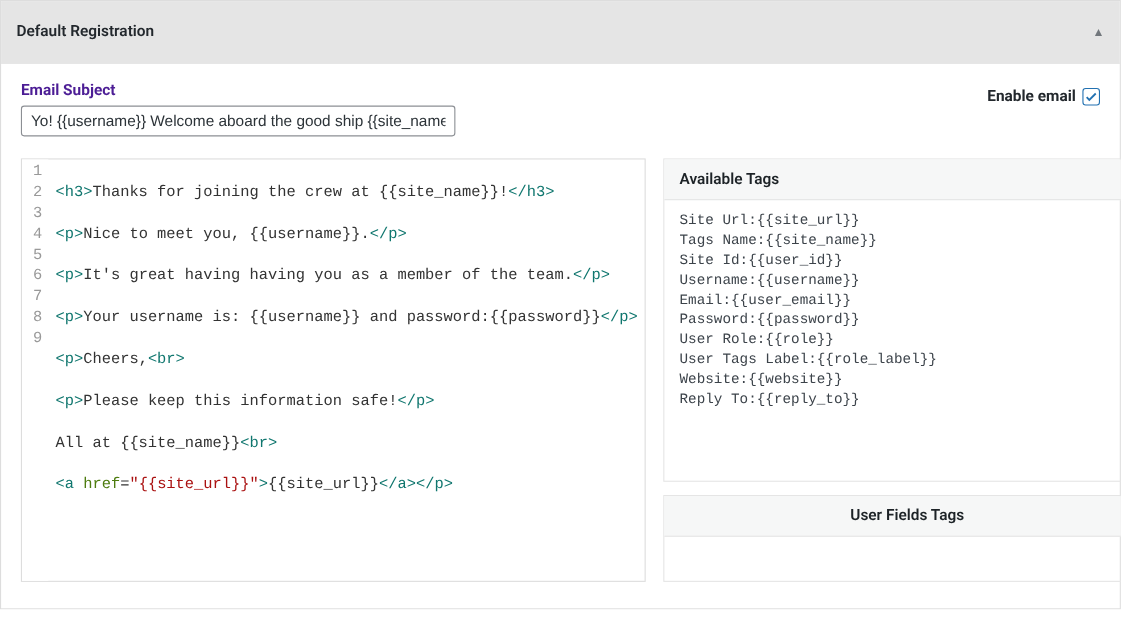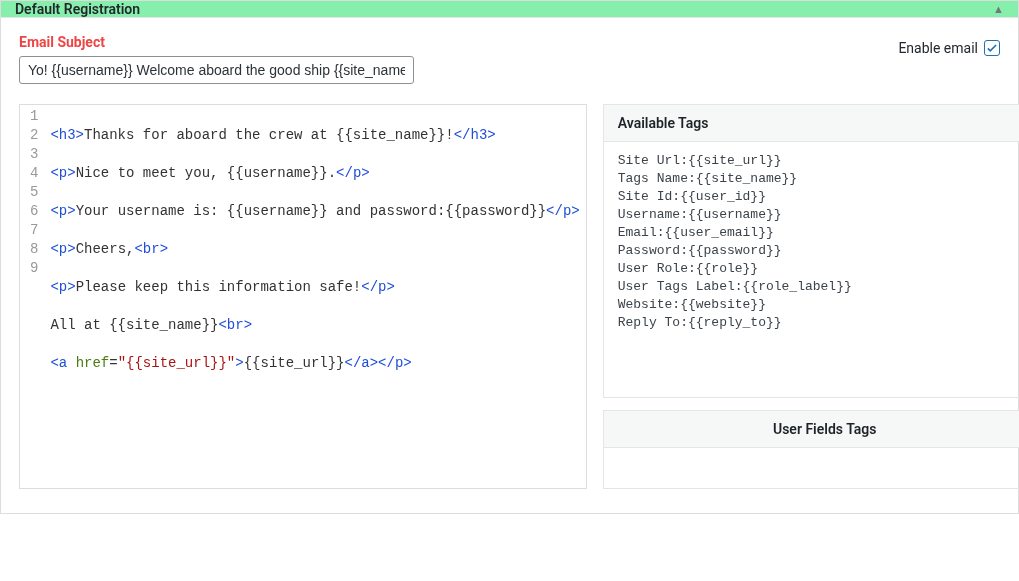--- a/index.html
+++ b/index.html
@@ -10,26 +10,26 @@
     font-size: 13px;
     color: #23282d;
     background: #fff;
   }
   .panel {
     border: 1px solid #ddd;
     margin: 0;
     width: 1019px;
   }
   .panel-header {
-    padding: 0 14px;
+    padding: 20px 14px;
     border-bottom: 1px solid #e5e5e5;
     display: flex;
     align-items: center;
     justify-content: space-between;
-    background: #86efac;
+    background: #e5e5e5;
   }
   .panel-title {
     font-size: 14px;
     font-weight: 600;
     color: #23282d;
   }
   .panel-toggle {
     color: #72777c;
     font-size: 11px;
   }
@@ -40,40 +40,40 @@
     display: flex;
     justify-content: space-between;
     align-items: flex-start;
     margin-bottom: 20px;
   }
   .subject-wrap label {
     display: block;
     font-weight: 700;
     margin-bottom: 6px;
     font-size: 14px;
-    color: #ef4444;
+    color: #4c1d95;
   }
   .subject-input {
     width: 395px;
     padding: 5px 8px;
     border: 1px solid #8c8f94;
     border-radius: 3px;
     font-size: 14px;
     color: #2c3338;
     background: #fff;
     box-shadow: 0 0 0 transparent;
   }
   .enable-wrap {
     display: flex;
     align-items: center;
     gap: 6px;
     margin-top: 6px;
   }
   .enable-wrap span {
-    font-weight: 400;
+    font-weight: 700;
     font-size: 14px;
     color: #23282d;
   }
   .checkbox {
     width: 16px;
     height: 16px;
     border: 1px solid #2271b1;
     border-radius: 3px;
     display: flex;
     align-items: center;
@@ -109,21 +109,21 @@
     user-select: none;
     border-right: 0;
   }
   .gutter div { }
   .code {
     padding: 2px 6px;
     white-space: pre;
     color: #333;
     overflow: hidden;
   }
-  .tok-tag { color: #1d4ed8; }
+  .tok-tag { color: #0f766e; }
   .tok-attr { color: #4d7c0f; }
   .tok-str { color: #aa1111; }
   .sidebar {
     width: 444px;
     flex-shrink: 0;
   }
   .side-sec {
     border: 1px solid #e5e5e5;
     margin-bottom: 12px;
   }
@@ -180,22 +180,23 @@
           <div>2</div>
           <div>3</div>
           <div>4</div>
           <div>5</div>
           <div>6</div>
           <div>7</div>
           <div>8</div>
           <div>9</div>
         </div>
         <div class="code">
-<div><span class="tok-tag">&lt;h3&gt;</span><span>Thanks for aboard the crew at {{site_name}}!</span><span class="tok-tag">&lt;/h3&gt;</span></div>
+<div><span class="tok-tag">&lt;h3&gt;</span><span>Thanks for joining the crew at {{site_name}}!</span><span class="tok-tag">&lt;/h3&gt;</span></div>
 <div><span class="tok-tag">&lt;p&gt;</span><span>Nice to meet you, {{username}}.</span><span class="tok-tag">&lt;/p&gt;</span></div>
+<div><span class="tok-tag">&lt;p&gt;</span><span>It's great having having you as a member of the team.</span><span class="tok-tag">&lt;/p&gt;</span></div>
 <div><span class="tok-tag">&lt;p&gt;</span><span>Your username is: {{username}} and password:{{password}}</span><span class="tok-tag">&lt;/p&gt;</span></div>
 <div><span class="tok-tag">&lt;p&gt;</span><span>Cheers,</span><span class="tok-tag">&lt;br&gt;</span></div>
 <div><span class="tok-tag">&lt;p&gt;</span><span>Please keep this information safe!</span><span class="tok-tag">&lt;/p&gt;</span></div>
 <div><span>All at {{site_name}}</span><span class="tok-tag">&lt;br&gt;</span></div>
 <div><span class="tok-tag">&lt;a </span><span class="tok-attr">href</span><span>=</span><span class="tok-str">"{{site_url}}"</span><span class="tok-tag">&gt;</span><span>{{site_url}}</span><span class="tok-tag">&lt;/a&gt;</span><span class="tok-tag">&lt;/p&gt;</span></div>
         </div>
       </div>
 
       <div class="sidebar">
         <div class="side-sec">

